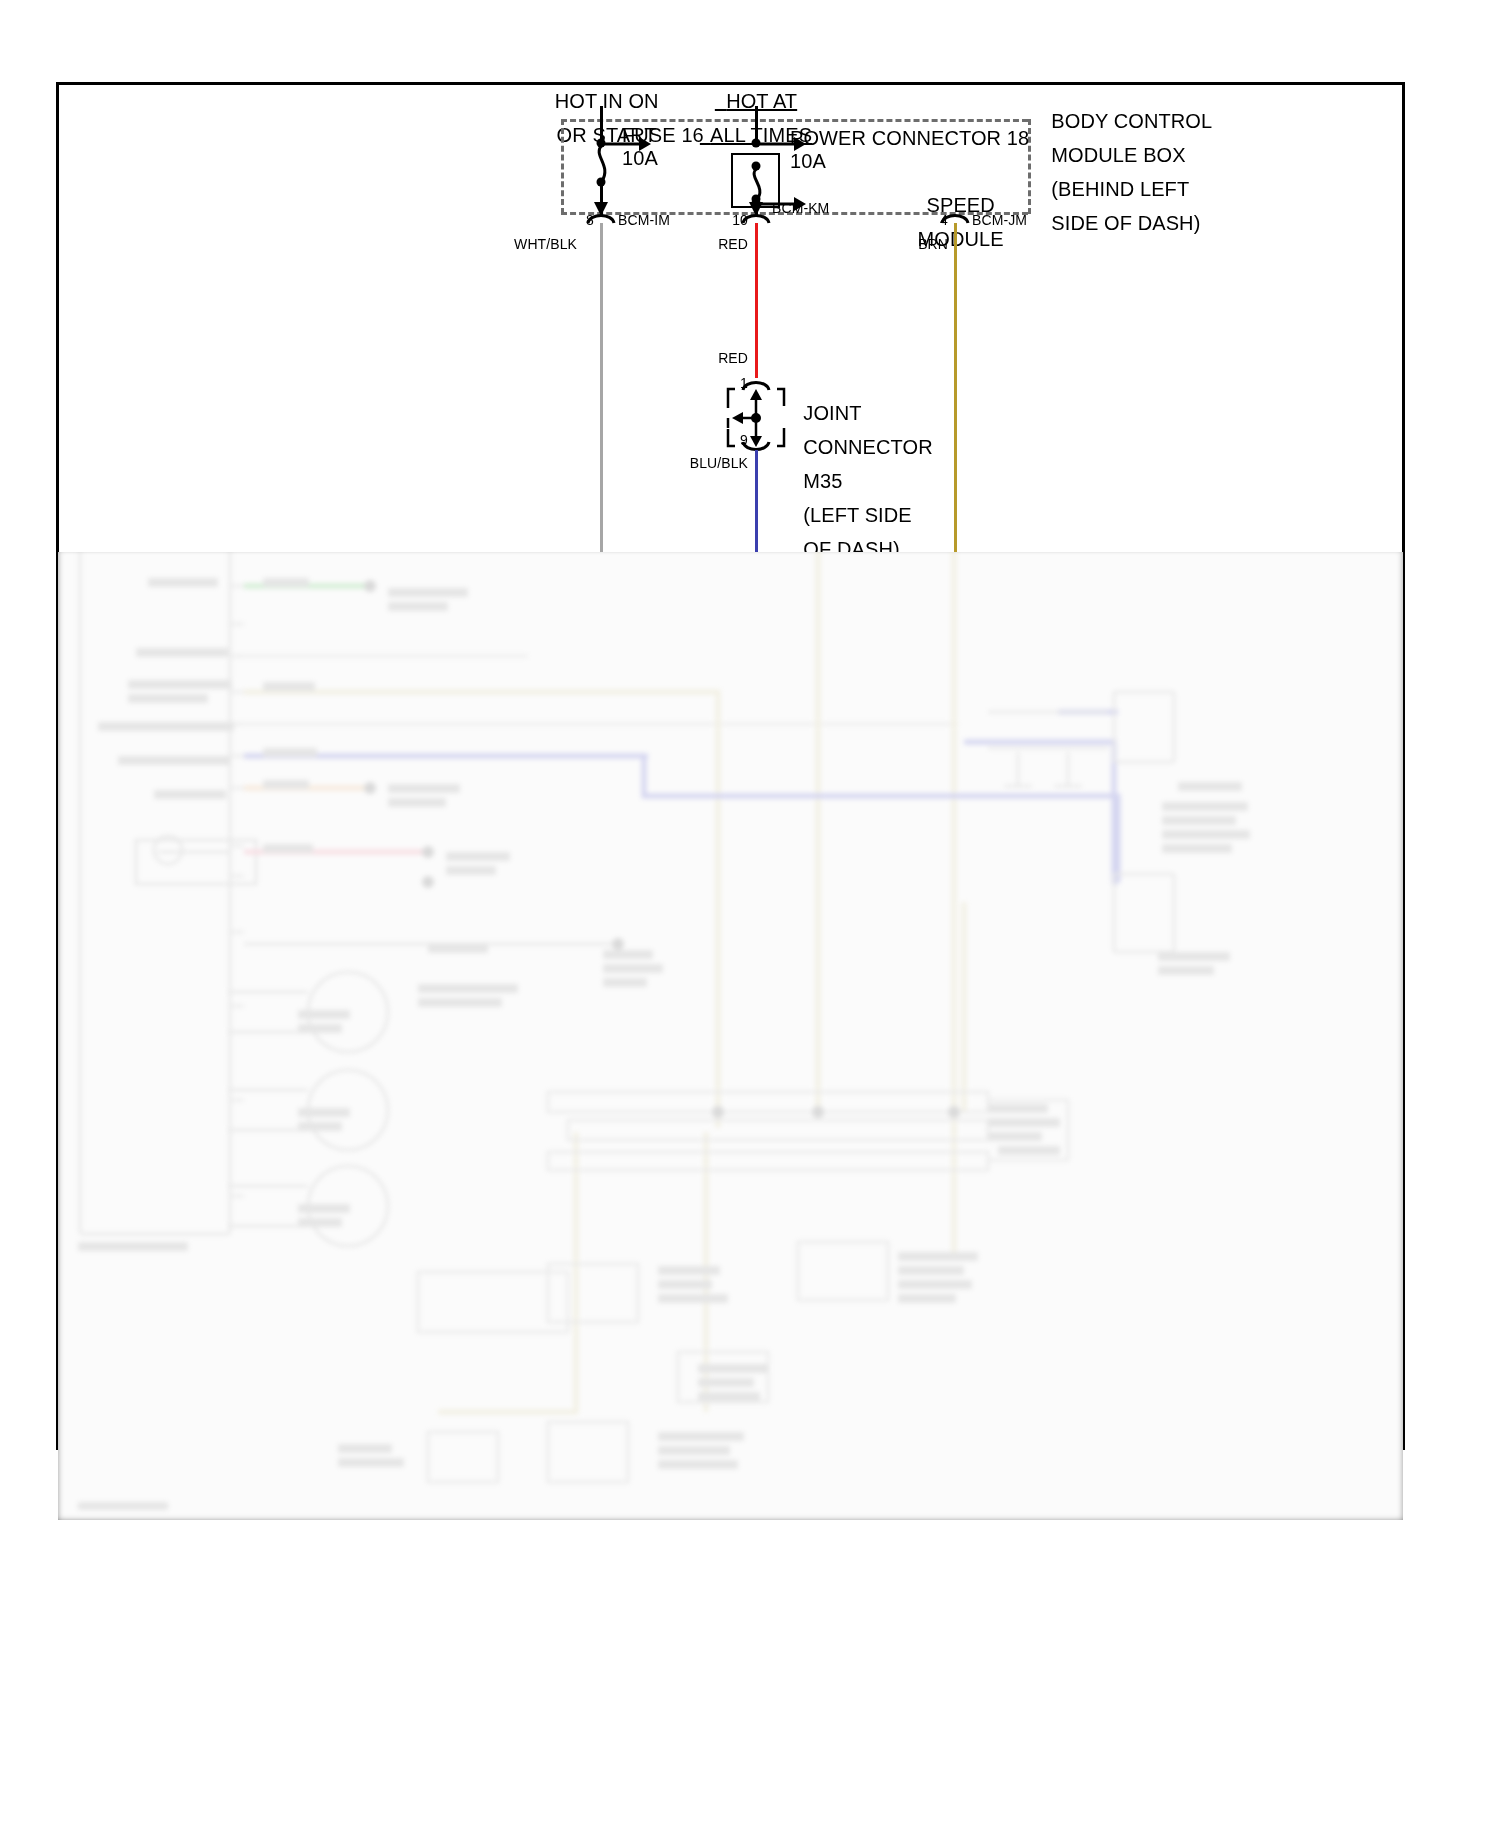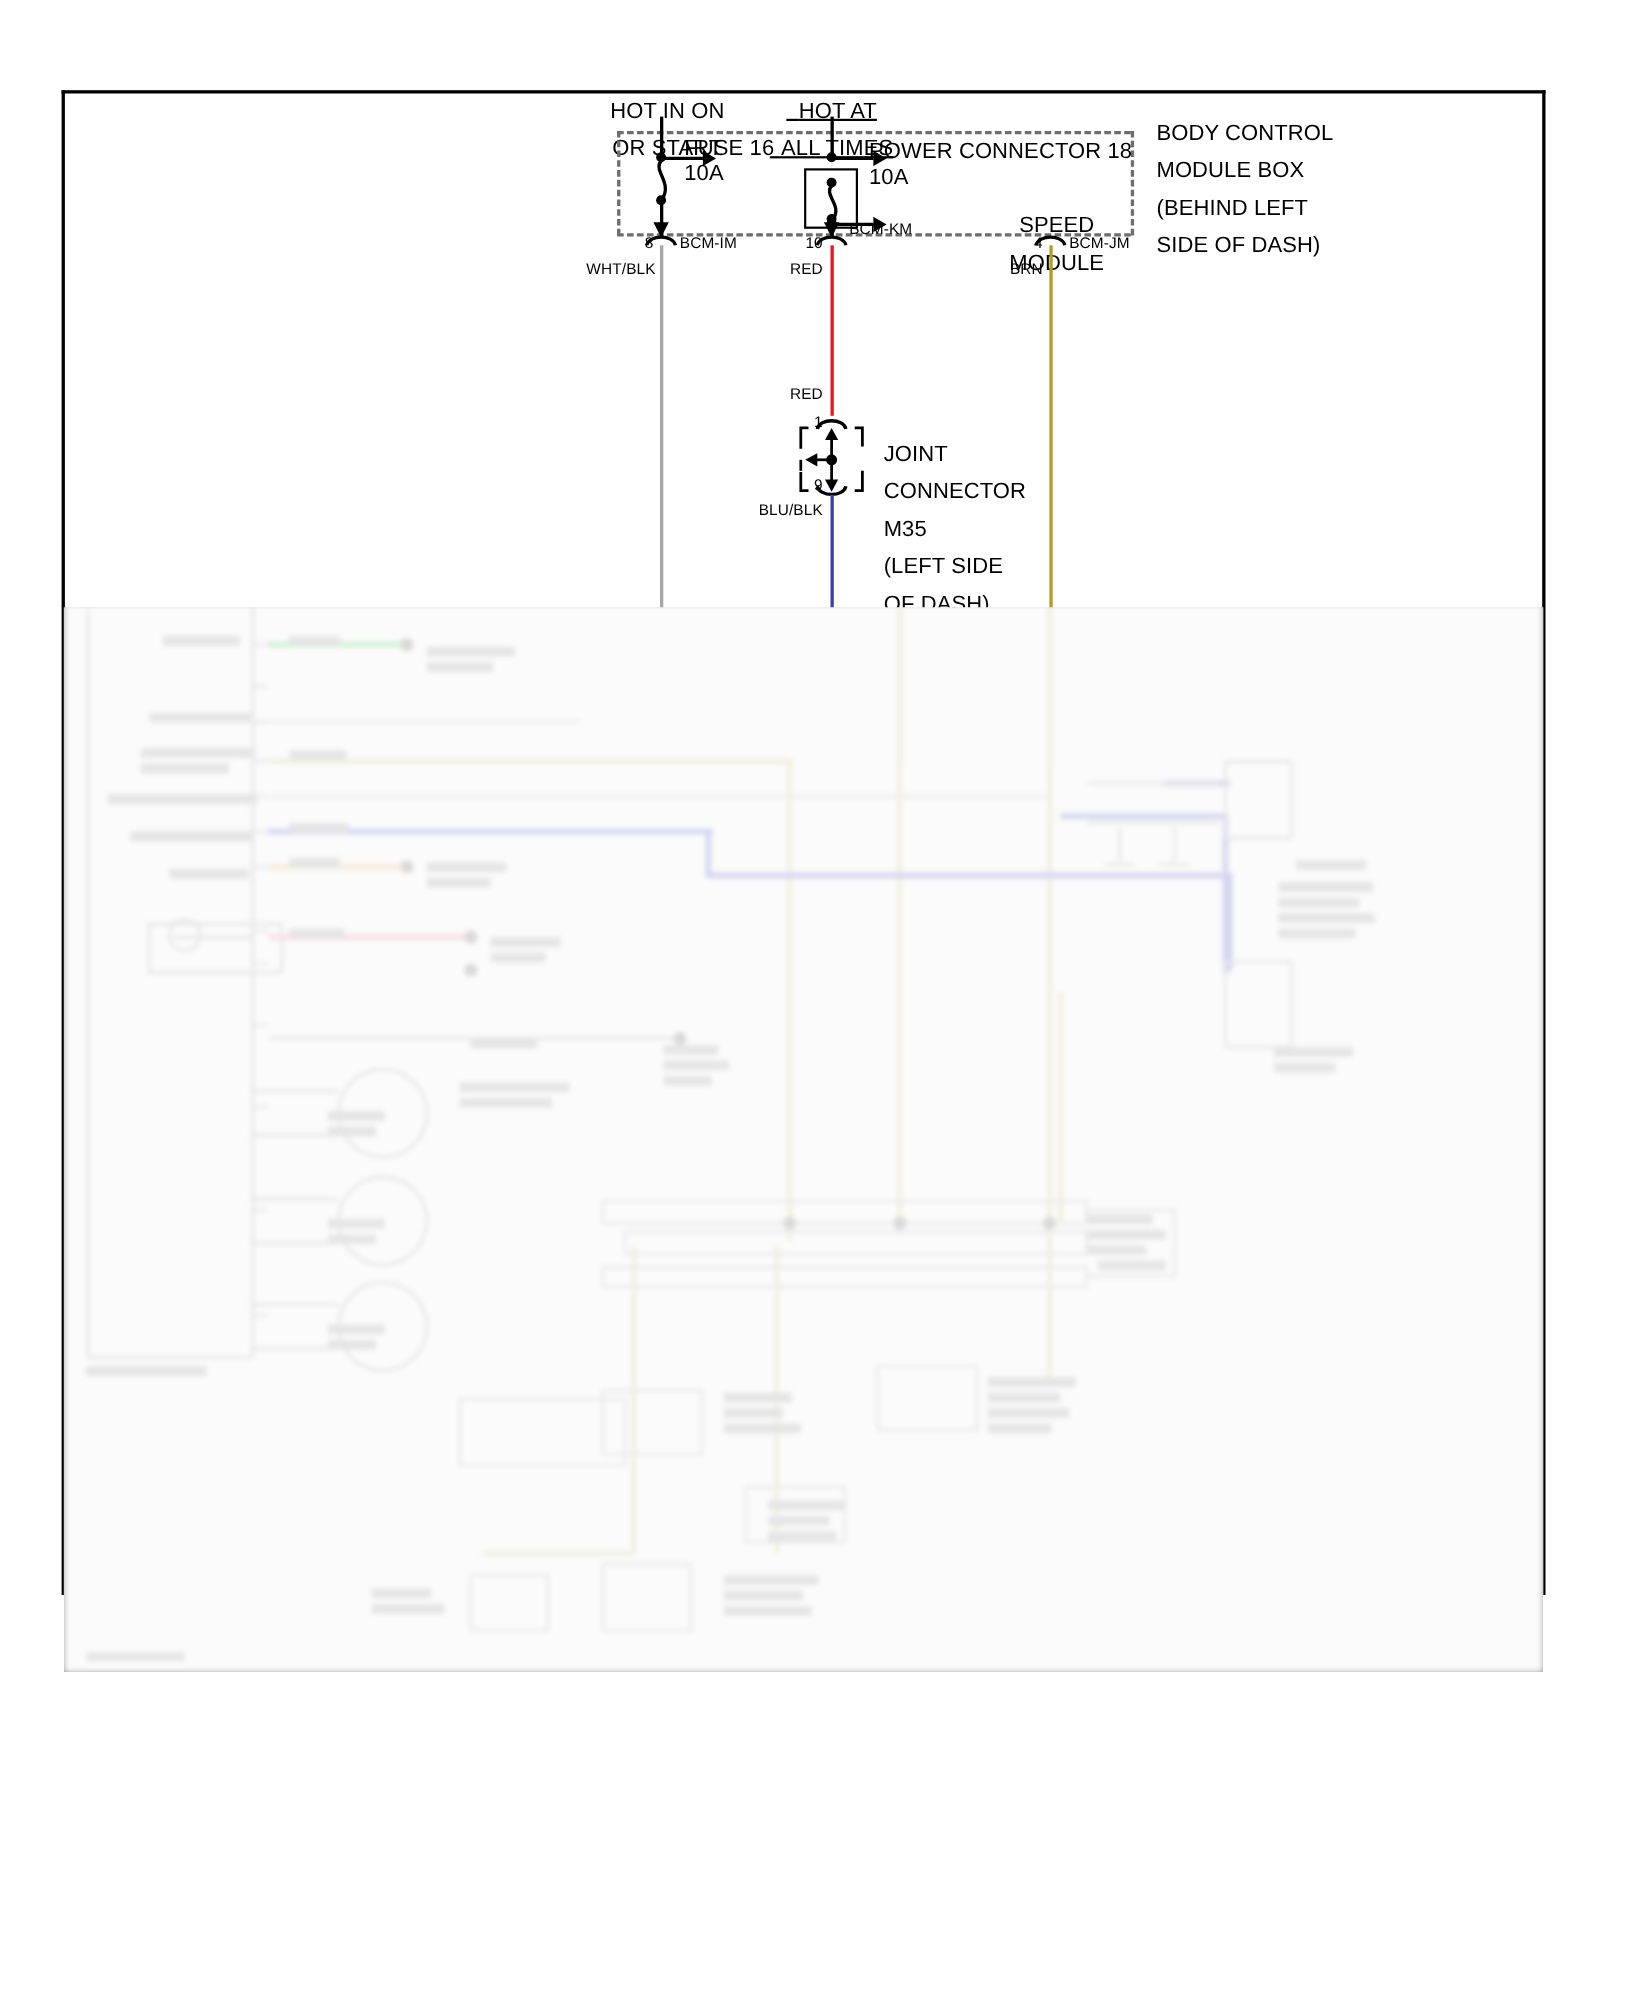--- a/index.html
+++ b/index.html
@@ -97,21 +97,21 @@
 
 <svg class="abs-svg" style="left:592px;top:200px;" width="18" height="16" viewBox="0 0 18 16">
   <polygon points="2,2 16,2 9,16" fill="#000"></polygon>
 </svg>
 
 <svg class="abs-svg" style="left:586px;top:211px;" width="30" height="14" viewBox="0 0 30 14">
   <path d="M2 12 C 4 2, 26 2, 28 12" stroke="#000" stroke-width="3" fill="none"></path>
 </svg>
 <div class="lbl sm r" style="left:594px;top:212px;">8</div>
 <div class="lbl sm" style="left:618px;top:212px;">BCM-IM</div>
-<div class="lbl sm r" style="left:596px;top:236px;">WHT/BLK</div>
+<div class="lbl sm r" style="left:577px;top:236px;">WHT/BLK</div>
 
 <div class="vwire wire-gray" style="left:600px;top:223px;height:330px;"></div>
 
 <div class="vline" style="left:755px;top:106px;height:39px;"></div>
 <div class="dot" style="left:756px;top:143px;"></div>
 <svg class="abs-svg" style="left:756px;top:135px;" width="50" height="18" viewBox="0 0 50 18">
   <line x1="2" y1="9" x2="38" y2="9" stroke="#000" stroke-width="3"></line>
   <polygon points="38,2 50,9 38,16" fill="#000"></polygon>
 </svg>
 

